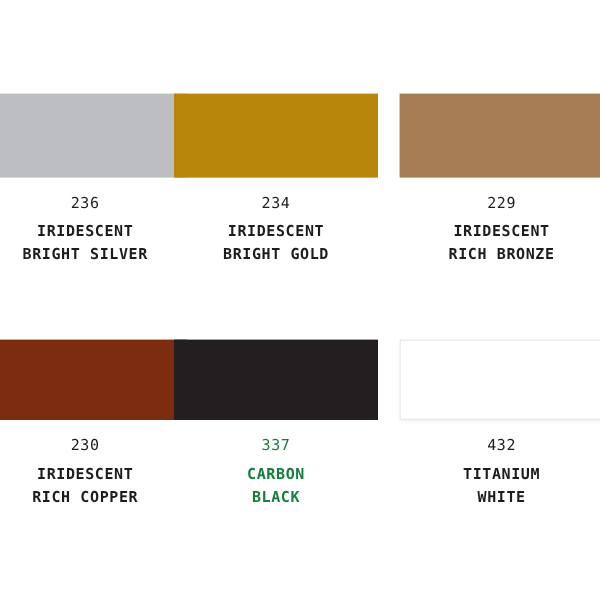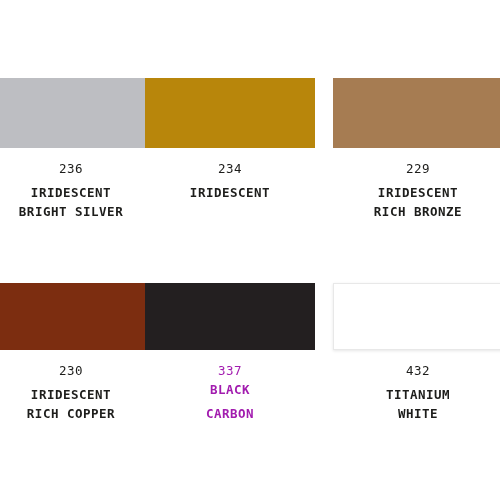--- a/index.html
+++ b/index.html
@@ -97,20 +97,21 @@
         <div class="name-line first">IRIDESCENT</div>
         <div class="name-line">BRIGHT SILVER</div>
       </div>
     </div>
 
     <div class="cell row-0 col-1">
       <div class="swatch" style="background-color: rgb(184, 134, 11);"></div>
       <div class="caption" style="color: rgb(29, 29, 27);">
         <div class="code">234</div>
         <div class="name-line first">IRIDESCENT</div>
+        <div class="name-line">BRIGHT GOLD</div>
       </div>
     </div>
 
     <div class="cell row-0 col-2">
       <div class="swatch" style="background-color: rgb(166, 124, 82);"></div>
       <div class="caption" style="color: rgb(29, 29, 27);">
         <div class="code">229</div>
         <div class="name-line first">IRIDESCENT</div>
         <div class="name-line">RICH BRONZE</div>
       </div>
@@ -120,24 +121,24 @@
       <div class="swatch" style="background-color: rgb(124, 45, 16);"></div>
       <div class="caption" style="color: rgb(29, 29, 27);">
         <div class="code">230</div>
         <div class="name-line first">IRIDESCENT</div>
         <div class="name-line">RICH COPPER</div>
       </div>
     </div>
 
     <div class="cell row-1 col-1">
       <div class="swatch" style="background-color: rgb(35, 31, 32);"></div>
-      <div class="caption" style="color: #a21caf;">
+      <div class="caption" style="color: #15803d;">
         <div class="code">337</div>
+        <div class="name-line first">CARBON</div>
         <div class="name-line">BLACK</div>
-        <div class="name-line first">CARBON</div>
       </div>
     </div>
 
     <div class="cell row-1 col-2">
       <div class="swatch bordered" style="background-color: rgb(255, 255, 255);"></div>
       <div class="caption" style="color: rgb(29, 29, 27);">
         <div class="code">432</div>
         <div class="name-line first">TITANIUM</div>
         <div class="name-line">WHITE</div>
       </div>

